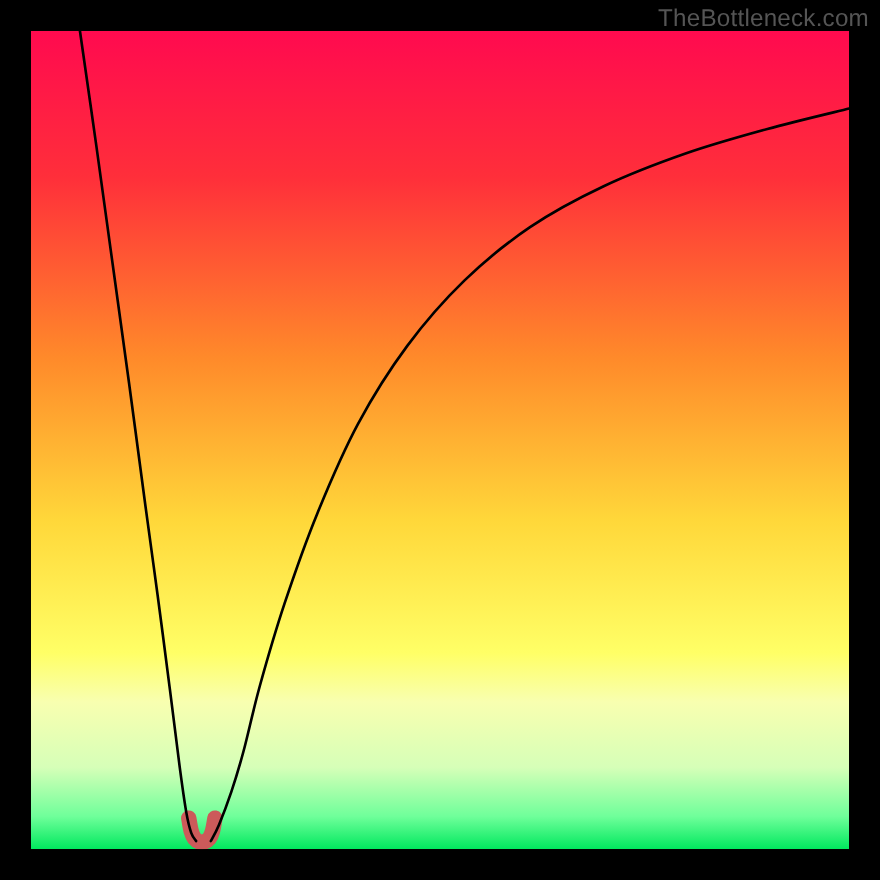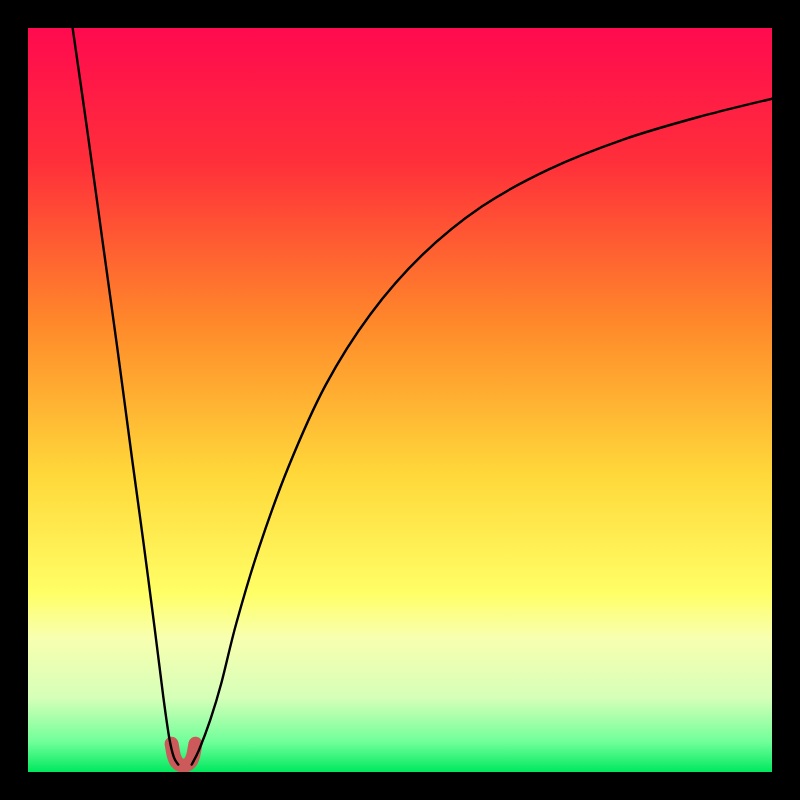--- a/index.html
+++ b/index.html
@@ -54,13 +54,14 @@
             <stop offset="96%" stop-color="#6fff9a"></stop>
             <stop offset="100%" stop-color="#00e85e"></stop>
           </linearGradient>
       </defs>
       <rect x="0" y="0" width="744" height="744" fill="url(#bg-grad)"></rect>
       <path id="valley-path" fill="none" stroke-linecap="round" stroke-linejoin="round" d="M 143.592 715.728 C 143.964 717.712, 144.95600000000002 724.5319999999999, 145.824 727.632 C 146.692 730.732, 147.56 732.716, 148.8 734.328 C 150.04000000000002 735.9399999999999, 151.776 736.808, 153.264 737.304 C 154.752 737.8, 156.24 737.8, 157.728 737.304 C 159.216 736.808, 160.952 735.9399999999999, 162.192 734.328 C 163.43200000000002 732.716, 164.3 730.732, 165.168 727.632 C 166.036 724.5319999999999, 167.02800000000002 717.712, 167.4 715.728" stroke="#cc5a5a" stroke-width="14"></path>
       <path id="left-path" fill="none" stroke-linecap="round" d="M 44.64 0 C 47.120000000000005 17.359999999999996, 54.56 68.81999999999996, 59.52 104.15999999999997 C 64.48 139.49999999999997, 69.44000000000001 176.08000000000007, 74.4 212.04000000000008 C 79.36 248.00000000000009, 84.32 283.34000000000003, 89.28 319.92 C 94.24000000000001 356.5, 99.82000000000001 399.28000000000003, 104.16000000000001 431.52000000000004 C 108.50000000000001 463.76000000000005, 111.6 485.46000000000004, 115.32 513.36 C 119.03999999999999 541.26, 123.132 572.88, 126.48 598.92 C 129.828 624.9599999999999, 132.928 651, 135.408 669.6 C 137.88799999999998 688.2, 139.62400000000002 700.6, 141.36 710.52 C 143.096 720.4399999999999, 144.336 724.78, 145.824 729.12 C 147.312 733.46, 149.54399999999998 735.3199999999999, 150.28799999999998 736.56" stroke="#000000" stroke-width="2.4"></path>
       <path id="right-path" fill="none" stroke-linecap="round" d="M 163.68 736.56 C 164.92000000000002 734.0799999999999, 168.02 729.1199999999999, 171.12 721.68 C 174.22 714.24, 178.56 703.0799999999999, 182.28 691.92 C 186 680.76, 189.1 670.84, 193.44 654.72 C 197.78 638.6, 202.12000000000003 617.5200000000001, 208.32000000000002 595.2 C 214.52 572.88, 221.95999999999998 546.8399999999999, 230.64 520.8 C 239.32 494.75999999999993, 249.23999999999998 466.24, 260.4 438.96000000000004 C 271.56 411.68000000000006, 283.96000000000004 382.54, 297.6 357.12 C 311.24 331.7, 326.12 308.14, 342.24 286.44 C 358.36 264.74, 375.72 244.9000000000001, 394.32 226.92000000000007 C 412.91999999999996 208.94000000000005, 432.76 192.81999999999996, 453.84 178.55999999999995 C 474.91999999999996 164.29999999999993, 497.23999999999995 152.52, 520.8 141.36 C 544.36 130.20000000000002, 570.4000000000001 120.28000000000003, 595.2 111.60000000000002 C 620 102.92000000000002, 644.8000000000001 96.09999999999998, 669.6 89.27999999999997 C 694.4 82.45999999999997, 731.6 73.77999999999996, 744 70.67999999999995" stroke="#000000" stroke-width="2.4"></path>
     </svg>
   </div>
+  <div class="watermark">TheBottleneck.com</div>
 </div>
 
 </body></html>

